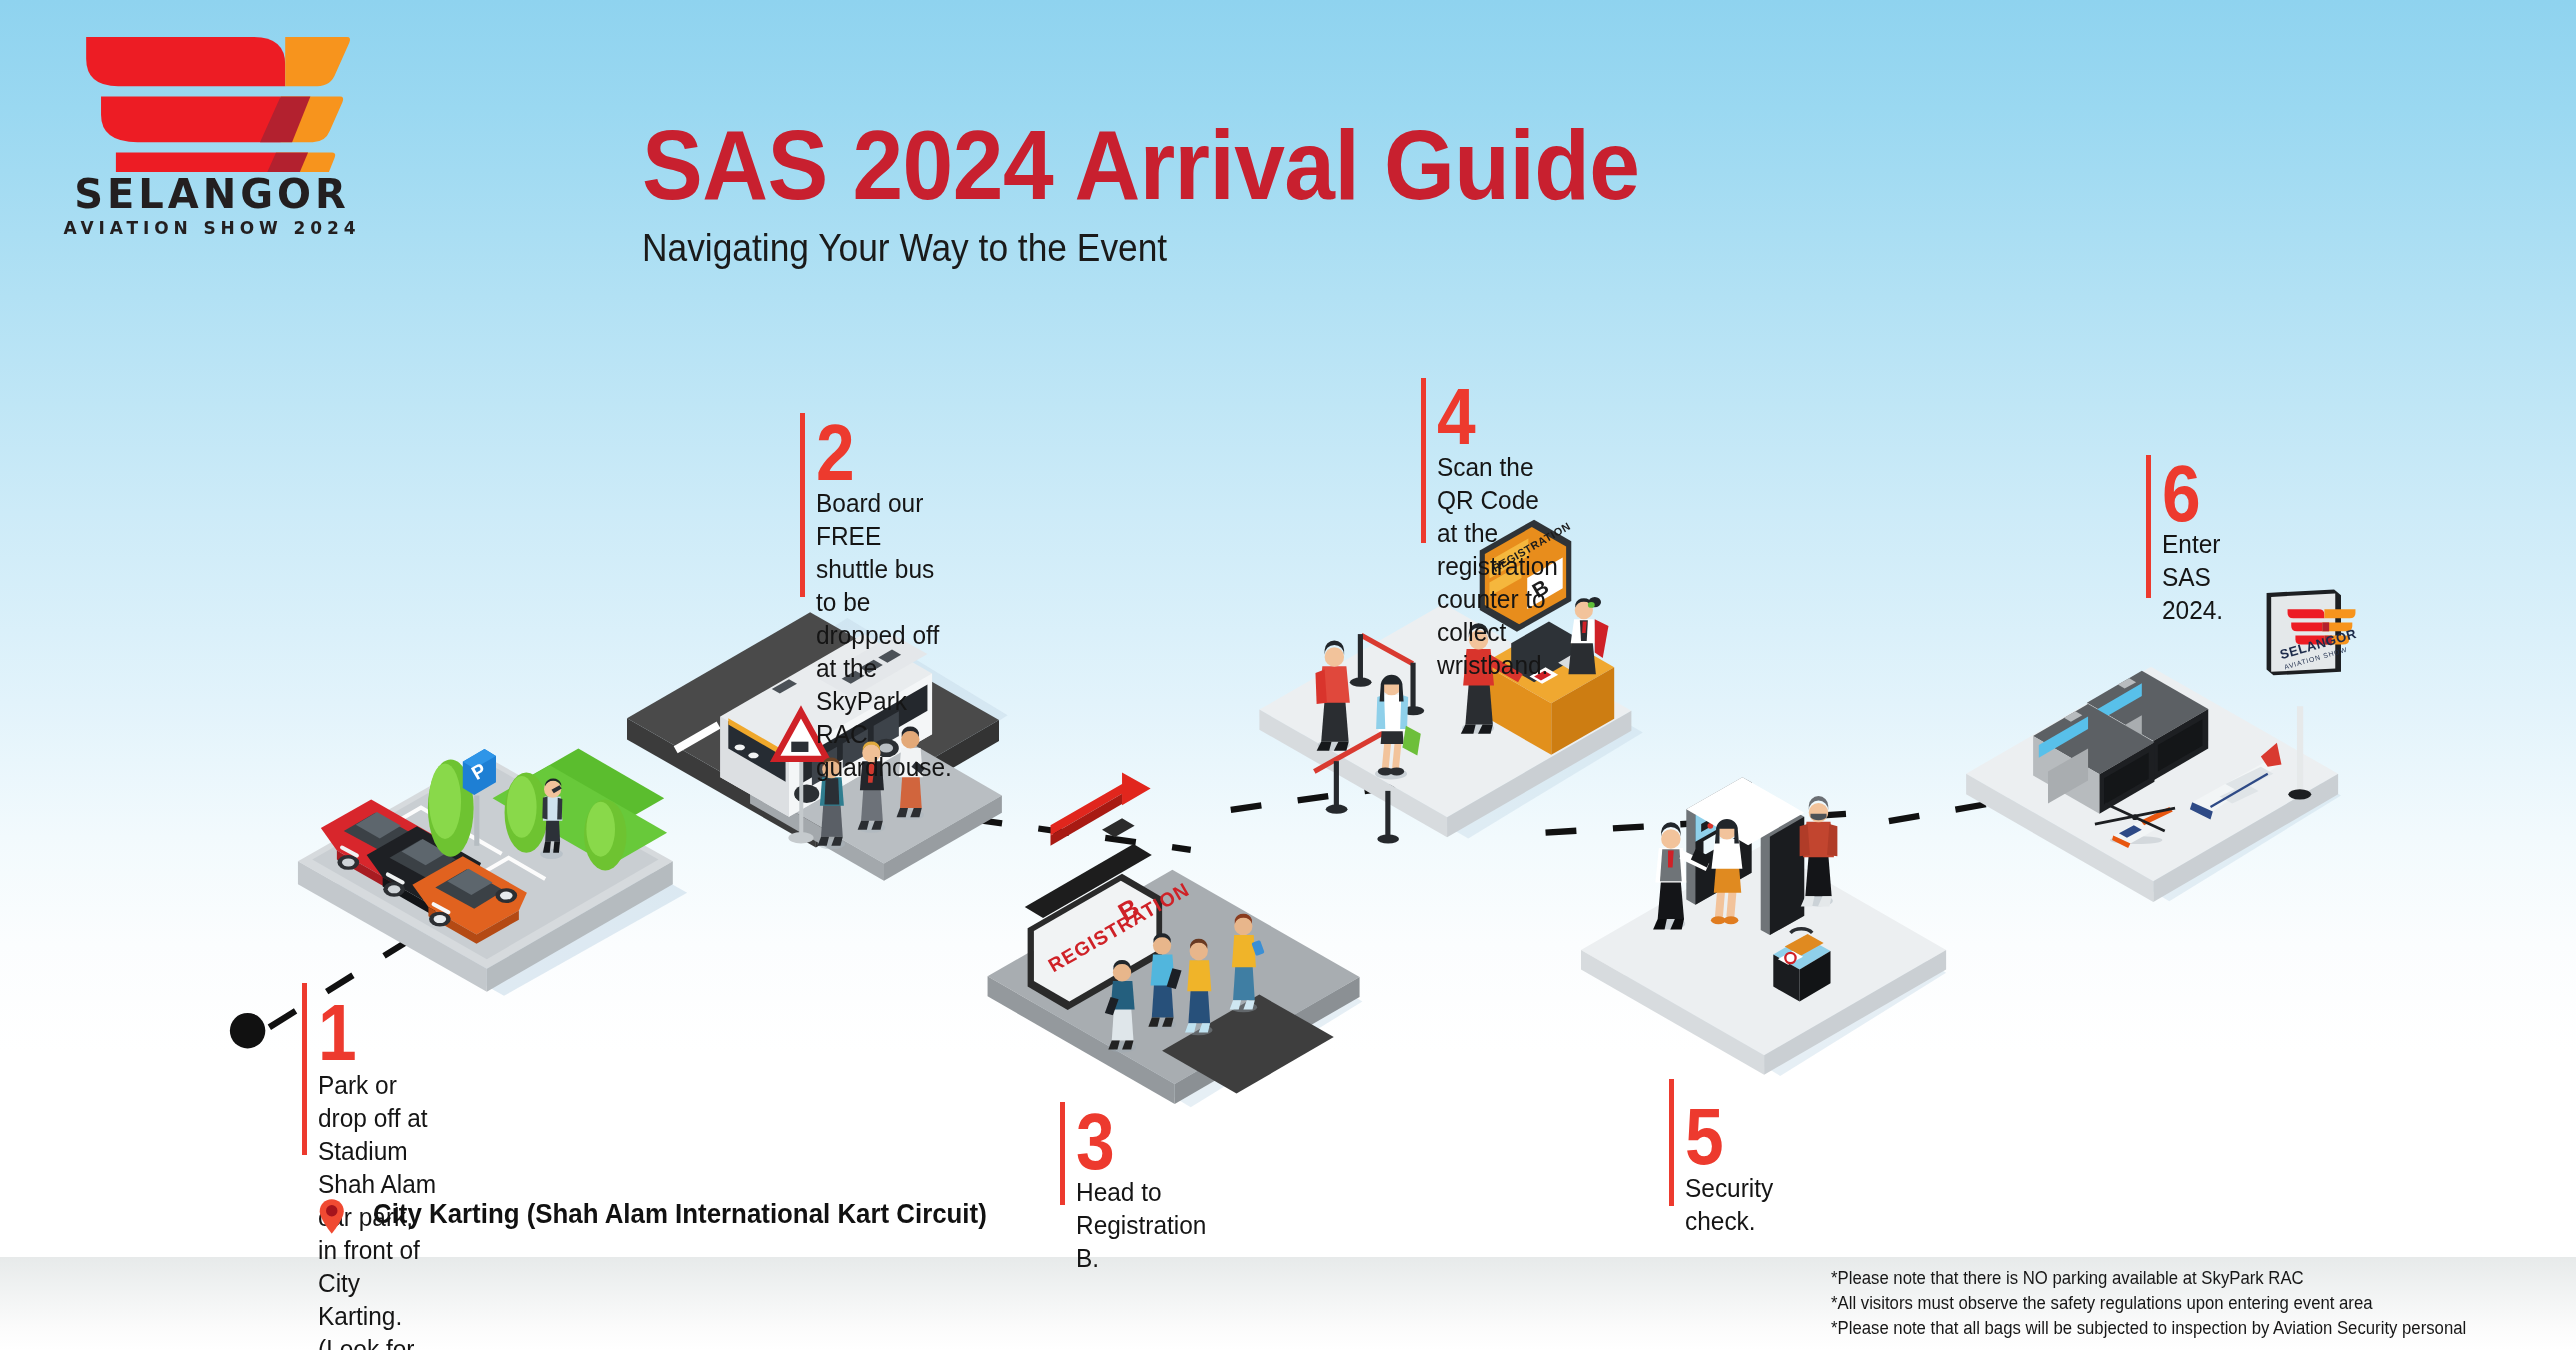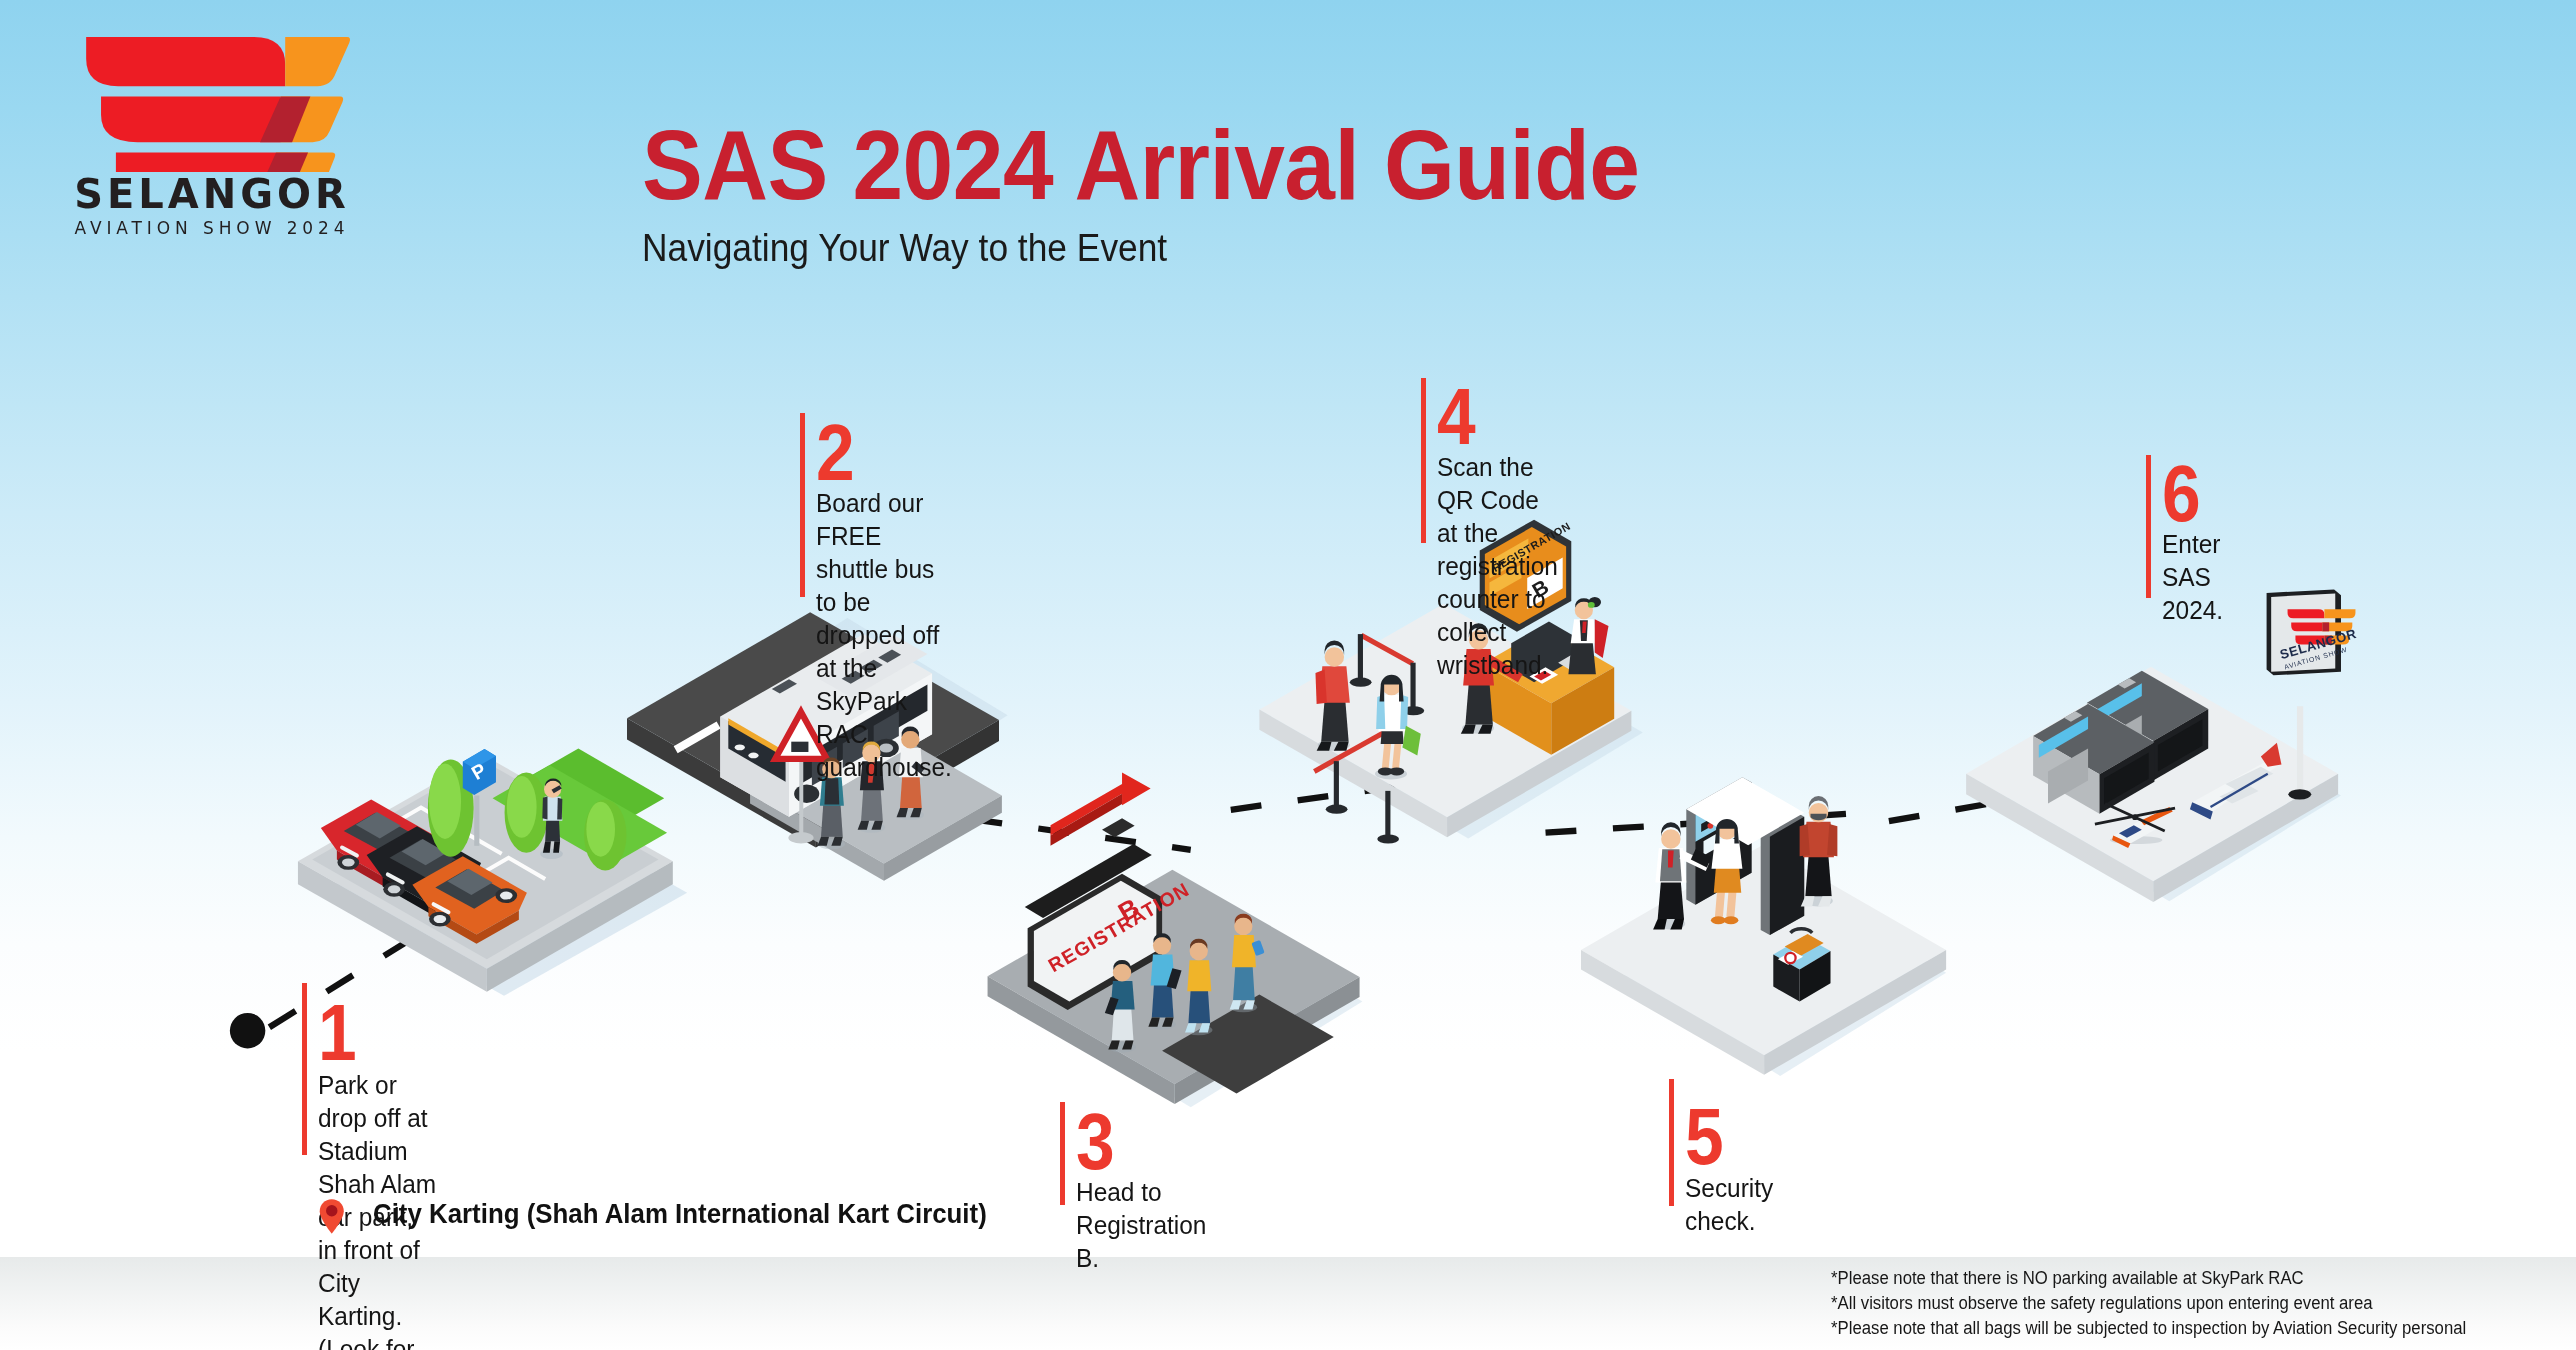--- a/index.html
+++ b/index.html
@@ -29,21 +29,21 @@
   
   #logo{position:absolute;left:49px;top:29px;width:326px;height:200px;}
   .logo-svg{width:326px;height:143px;display:block;}
   .logo-word{
     font-family:"DejaVu Sans", sans-serif;
     font-weight:bold;color:#231f20;
     letter-spacing:2.9px;
     text-align:center;
   }
   #logo-selangor{font-size:40px;line-height:45px;letter-spacing:4px;}
-  #logo-sub{font-size:17px;line-height:23px;letter-spacing:4.9px;font-weight:normal;}
+  #logo-sub{font-size:17px;line-height:23px;letter-spacing:4.9px;font-weight:bold;}
 
   
   #title{
     position:absolute;left:642px;top:114px;
     font-family:"Liberation Sans", sans-serif;
     font-weight:bold;font-size:98px;line-height:103px;
     color:#c8202f;letter-spacing:-0.6px;
     transform:scaleX(0.93);transform-origin:left top;
     white-space:nowrap;
   }

